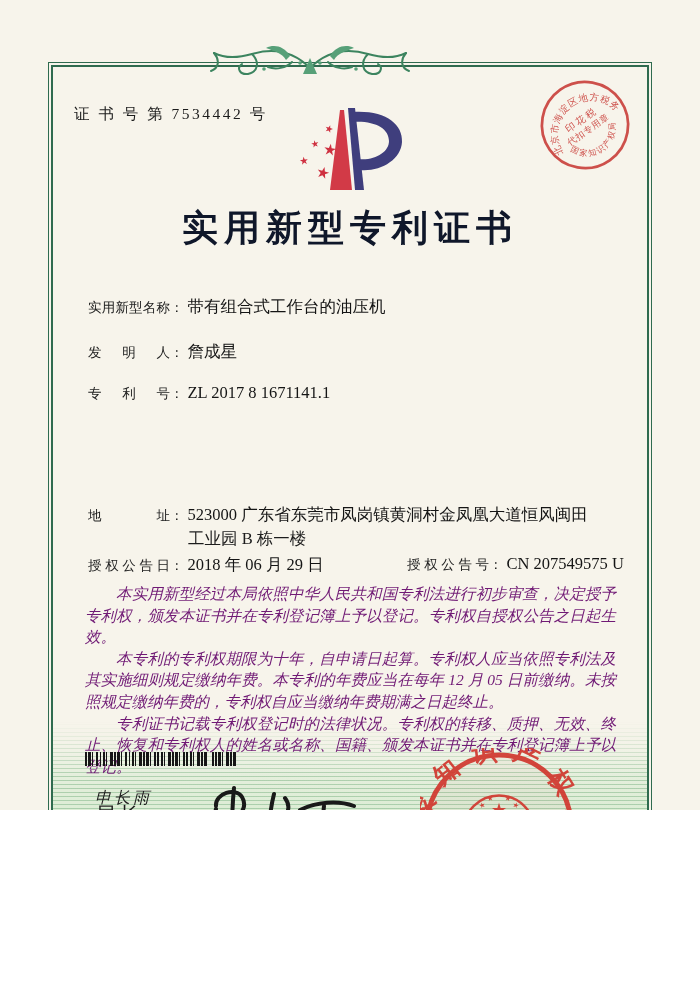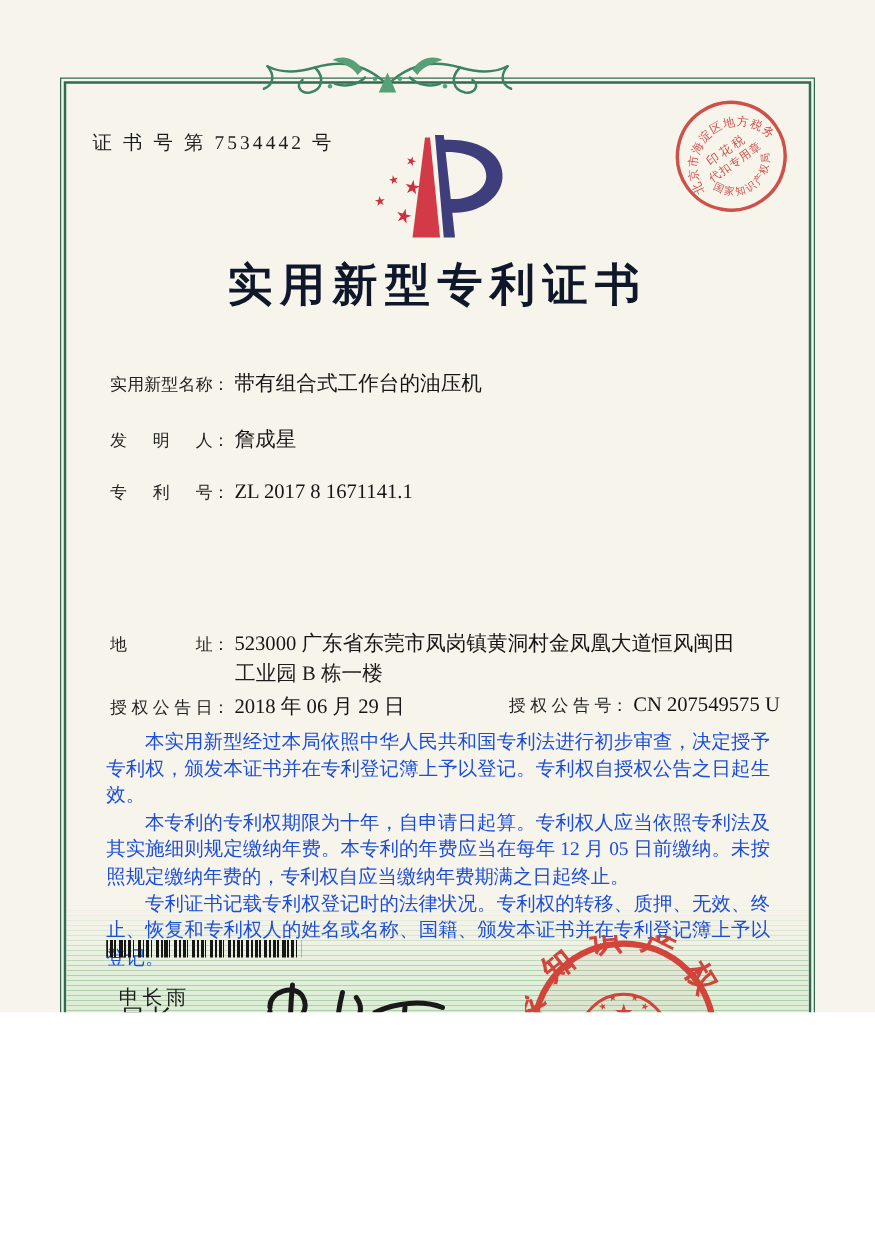--- a/index.html
+++ b/index.html
@@ -31,32 +31,32 @@
   
   .frow{ position:absolute; left:88px; white-space:nowrap; z-index:2;}
   .flabel{ display:inline-block; width:82px; font-size:13.5px;
            text-align:justify; text-align-last:justify; vertical-align:baseline; color:#222;}
   .fcolon{ font-size:13.5px; color:#222;}
   .fvalue{ font-size:16.5px; margin-left:4px; color:#151515;}
   .addr2{ position:absolute; left:188px; top:528px; font-size:16.5px; white-space:nowrap; z-index:2;}
   .pair2{ position:absolute; left:275px;margin-left:44px; }
   
   .body-text{ position:absolute; left:85px; top:583px; width:531px; z-index:2;
-              font-size:15.5px; line-height:21.6px; color:#1d4ed8;}
+              font-size:15.5px; line-height:21.6px; font-style:italic; color:#701a75;}
   .body-text p{ margin:0; text-indent:2em; text-align:justify; }
   
   .barcode{ position:absolute; left:85px; top:752px; width:156px; height:14px; z-index:2;
     background:repeating-linear-gradient(90deg,
       #161616 0 1.5px, transparent 1.5px 3px,
       #161616 3px 5.5px, transparent 5.5px 6.5px,
       #161616 6.5px 7.5px, transparent 7.5px 10.5px,
       #161616 10.5px 13px, transparent 13px 14.5px);}
   
   .sig-title{ position:absolute; left:95px; top:801px; font-size:21px; letter-spacing:3px; z-index:2;}
-  .sig-name { position:absolute; left:95px; top:788px; font-size:16px; letter-spacing:3px; z-index:2;}
+  .sig-name { position:absolute; left:95px; top:788px; font-size:16px; letter-spacing:3px; z-index:2;font-style:italic;}
   .signature{ position:absolute; left:196px; top:780px; width:170px; height:84px; z-index:2;}
   
   .seal{ position:absolute; left:420px; top:748px; width:158px; height:158px; z-index:3;}
   .seal-date{ position:absolute; left:418px; top:860px; width:162px; text-align:center;
               font-size:15px; letter-spacing:1px; color:#141414; z-index:4;}
   .tax-stamp{ position:absolute; left:538px; top:78px; width:94px; height:94px; z-index:3;}
   
   .garland{ position:absolute; left:210px; top:38px; width:200px; height:52px; z-index:2;}
   .flourish{ position:absolute; width:122px; height:122px; z-index:2;}
   .flourish.left{ left:38px; top:818px; }

